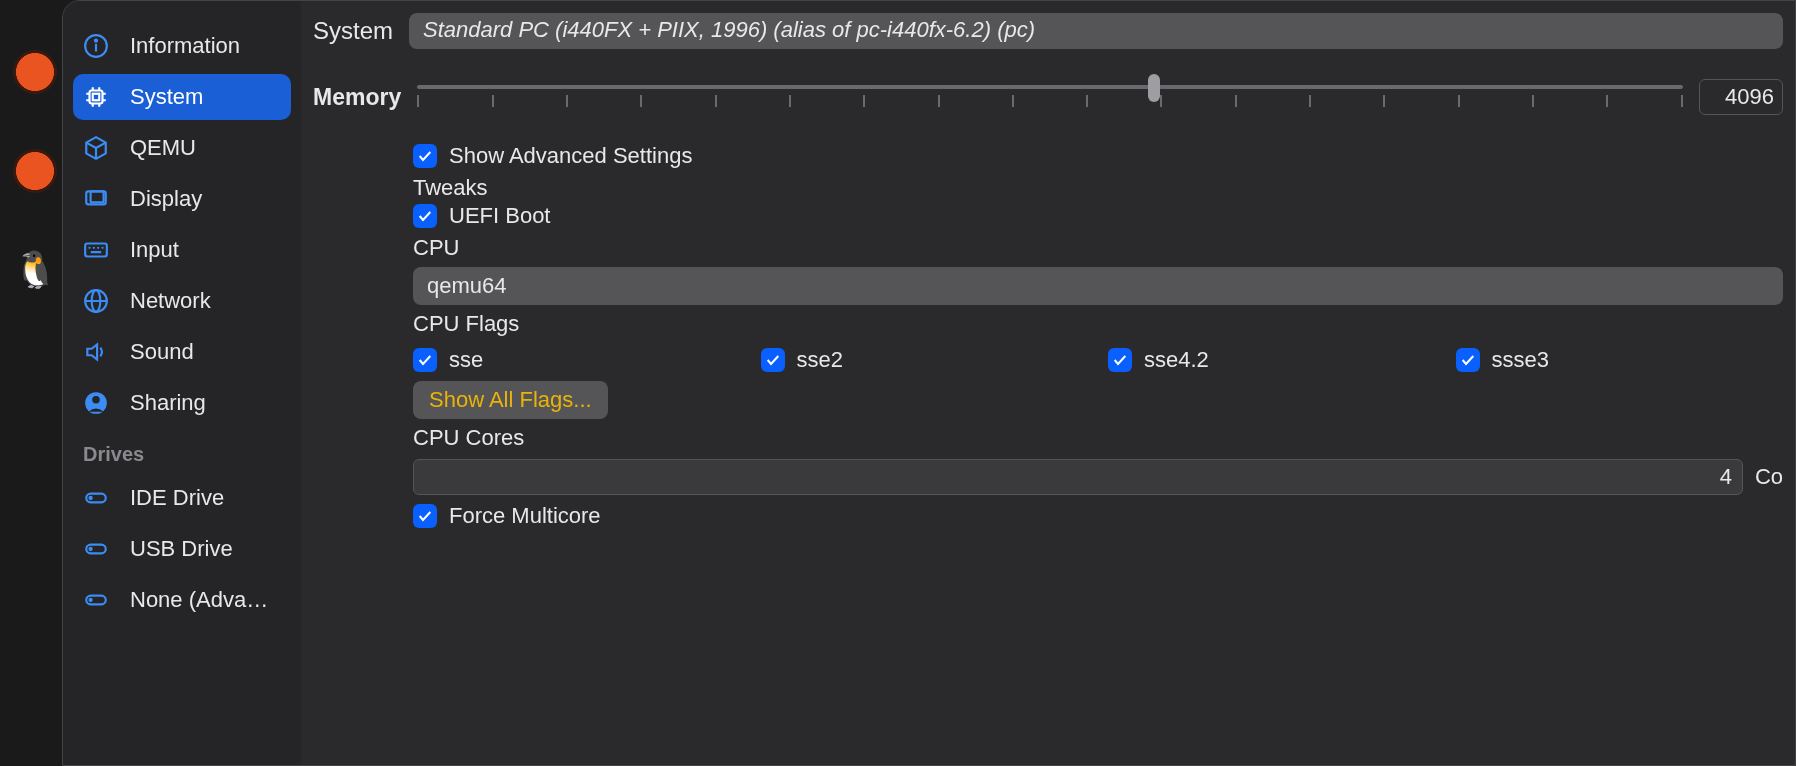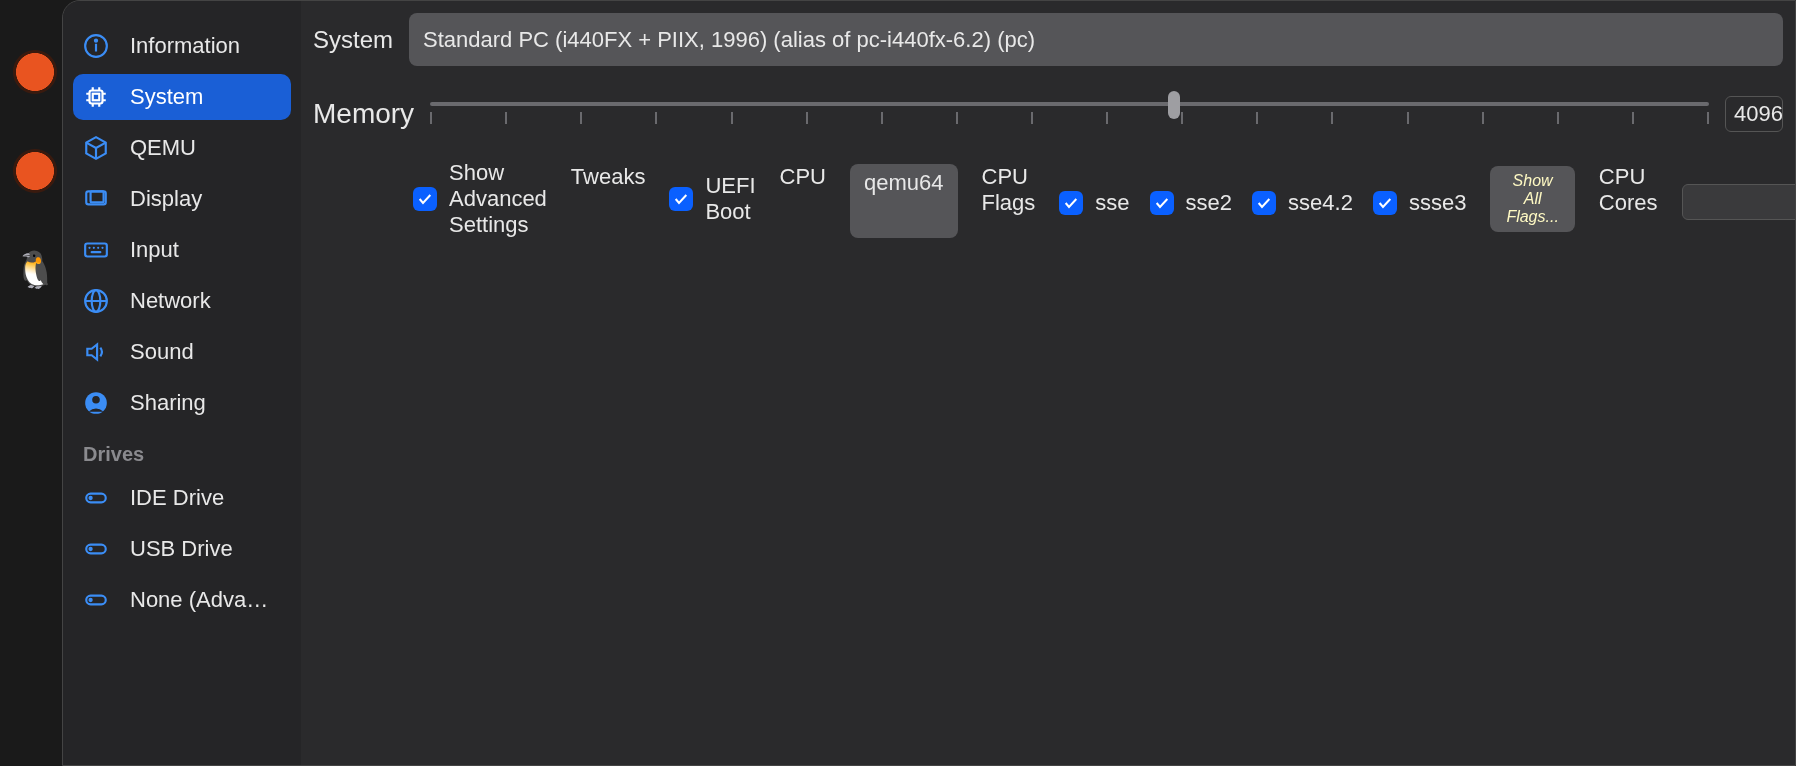--- a/index.html
+++ b/index.html
@@ -113,32 +113,34 @@
       color: #e8e8e8;
       font-size: 24px;
     }
     .dropdown {
       flex: 1;
       background: #555558;
       border-radius: 8px;
       padding: 4px 14px;
       color: #e8e8e8;
       font-size: 22px;
-      height: 53px;
-      display: flex;
-      align-items: center;
+      height: 36px;
+      display: flex;
+      align-items: flex-start;
+      font-style: italic;
     }
     .memory-row {
       display: flex;
       align-items: center;
       gap: 16px;
       padding: 28px 12px 8px 12px;
     }
     .memory-label {
-      font-size: 28px;
+      font-size: 23px;
+      font-weight: bold;
     }
     .slider-container {
       flex: 1;
       position: relative;
       height: 40px;
       display: flex;
       align-items: center;
     }
     .slider-track {
       position: absolute;
@@ -166,34 +168,34 @@
       position: absolute;
       width: 12px;
       height: 28px;
       background: #9e9ea2;
       border-radius: 6px;
       top: -3px;
       left: 58.2%;
       transform: translateX(-50%);
     }
     .mem-value {
-      width: 58px;
+      width: 84px;
       background: #2a2a2c;
       border: 1px solid #555;
       border-radius: 6px;
       padding: 4px 8px;
       color: #e8e8e8;
       text-align: right;
       font-size: 22px;
     }
     .content {
       padding: 18px 12px 12px 112px;
       display: flex;
-      flex-direction: row;
-      gap: 24px;
+      flex-direction: column;
+      gap: 2px;
     }
     .checkbox-row {
       display: flex;
       align-items: center;
       gap: 12px;
     }
     .checkbox {
       width: 24px;
       height: 24px;
       border-radius: 6px;
@@ -226,26 +228,25 @@
     .flags-grid {
       display: grid;
       grid-template-columns: repeat(4, 1fr);
       gap: 12px 20px;
       margin-top: 8px;
     }
     .btn {
       background: #555558;
       border-radius: 8px;
       padding: 6px 16px;
-      color: #fef9c3;
-      font-size: 16px;
+      color: #eab308;
+      font-size: 22px;
       border: none;
       align-self: flex-start;
       margin-top: 6px;
-      font-style: italic;
     }
     .input-row {
       display: flex;
       align-items: center;
       gap: 12px;
       margin-top: 6px;
     }
     .text-input {
       flex: 1;
       background: #3a3a3c;
@@ -509,16 +510,24 @@
 
       <button class="btn">Show All Flags...</button>
 
       <div class="section-label">CPU Cores</div>
 
       <div class="input-row">
         <input class="text-input" value="4" style="">
         <span class="side-text">Co</span>
       </div>
 
+      <div class="checkbox-row" style="margin-top:6px">
+        <div class="checkbox">
+            <svg viewBox="0 0 24 24">
+              <polyline points="4 12 9 18 20 6"></polyline>
+            </svg>
+          </div>
+        <span>Force Multicore</span>
+      </div>
 
     </div>
   </div>
 </div>
 
 </body></html>

